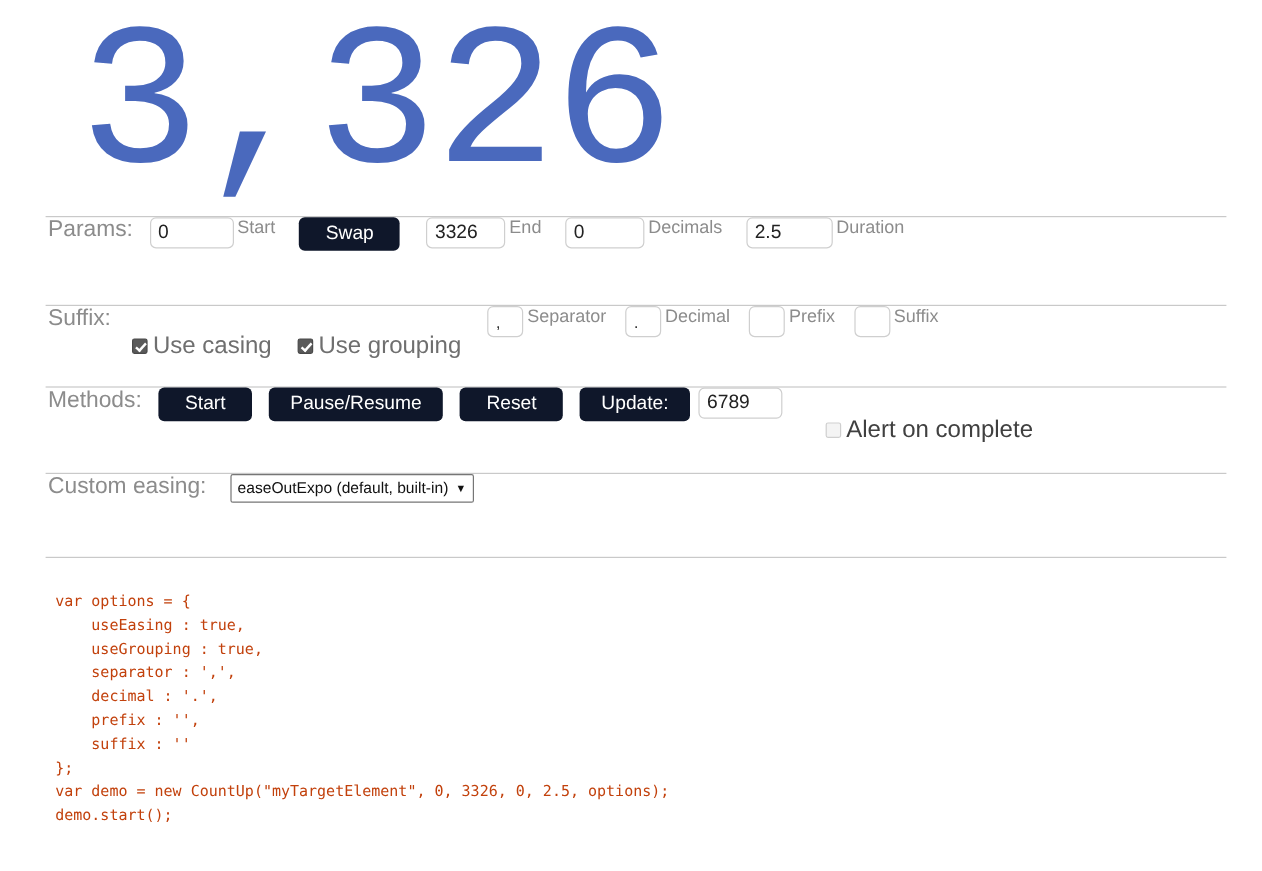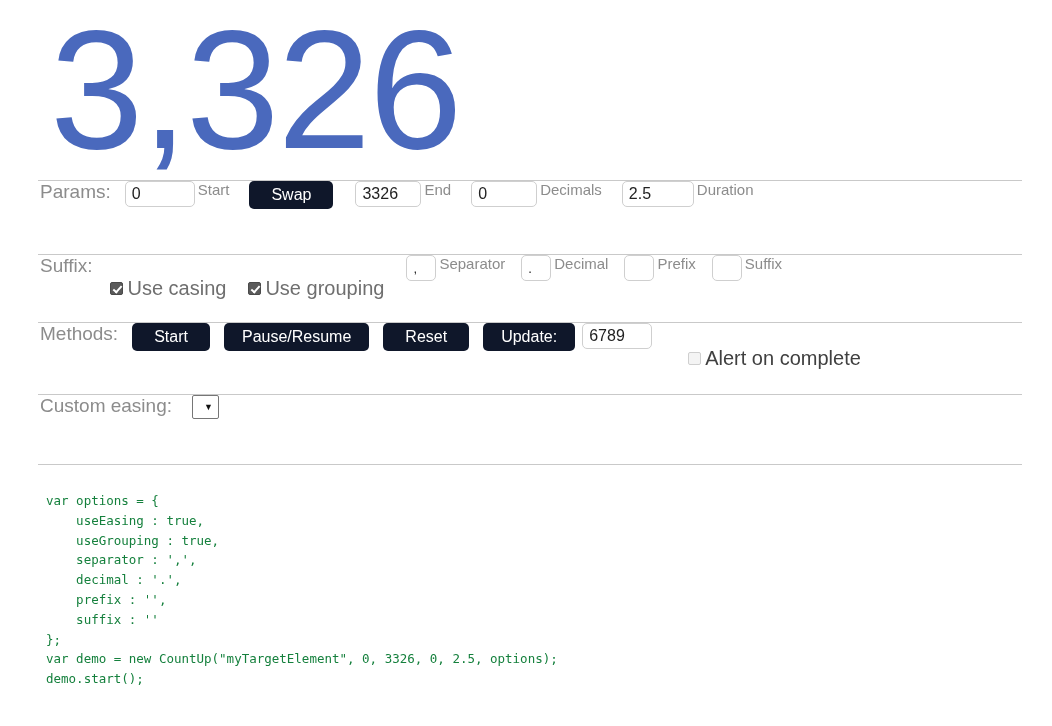--- a/index.html
+++ b/index.html
@@ -21,28 +21,28 @@
     height: 726px;
     background: #fff;
   }
 
   
   #counter-wrap {
     padding: 0 0 0 38px;
     height: 180px;
   }
   #counter-value {
-    font-family: Liberation Sans, sans-serif;
+    font-family: Liberation Mono, monospace;
     font-weight: 400;
     font-size: 168px;
     line-height: 180px;
     color: #4a69bd;
     letter-spacing: -2px;
     display: block;
-    margin-left: 12px;
+    margin-left: 28px;
   }
 
   
   hr.rule {
     border: 0;
     border-top: 1px solid #c9c9c9;
     margin: 0 30px 0 38px;
     width: 984px;
     height: 0;
   }
@@ -178,21 +178,21 @@
     color: #111;
     line-height: 1;
   }
 
   
   #code-block {
     margin: 26px 0 0 46px;
     font-family: "DejaVu Sans Mono", "Liberation Mono", monospace;
     font-size: 12.5px;
     line-height: 19.8px;
-    color: #15803d;
+    color: #c2410c;
     white-space: pre;
   }
 </style>
 </head>
 <body>
 
 <div class="page">
 
   <div id="counter-wrap">
     <span id="counter-value">3,326</span>
@@ -263,20 +263,21 @@
       <span class="chk-label muted">Alert on complete</span>
     </span>
   </div>
 
   <hr class="rule">
 
   <div class="row row-easing">
     <span class="row-label wide">Custom easing:</span>
 
     <span class="sel">
+      <span>easeOutExpo (default, built-in)</span>
       <span class="caret">▼</span>
     </span>
 
   </div>
 
   <hr class="rule">
 
   <pre id="code-block">var options = {
     useEasing : true,
     useGrouping : true,

